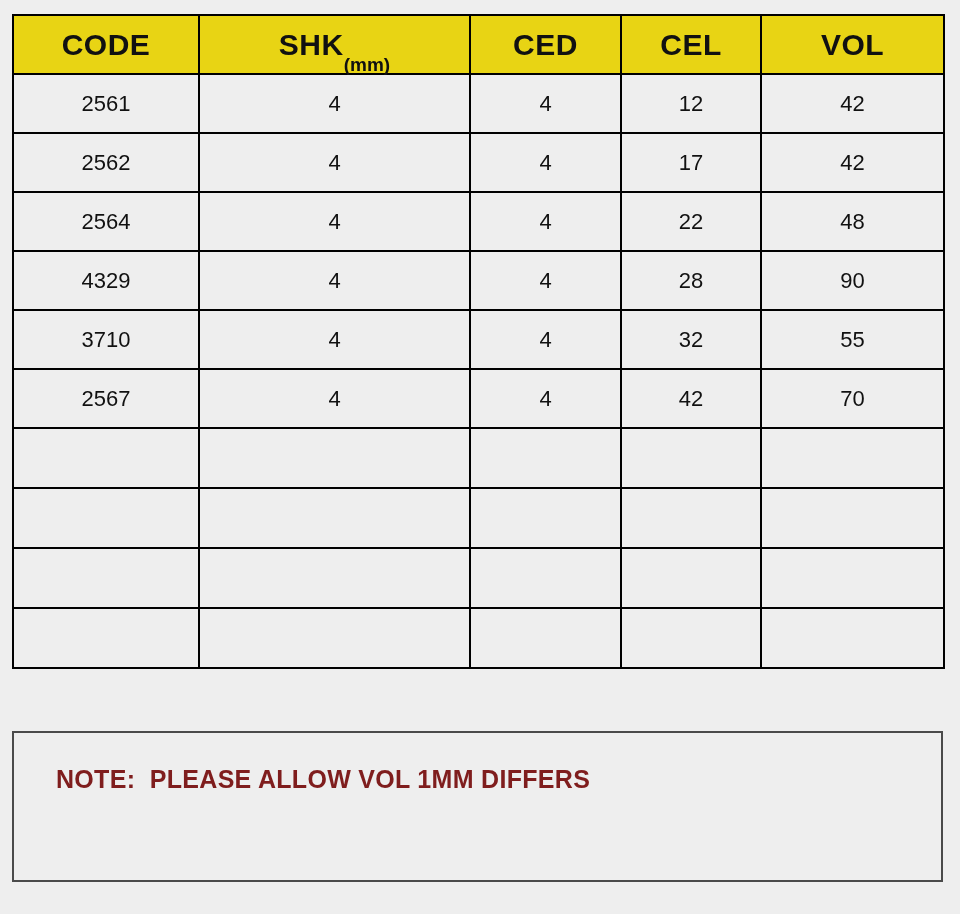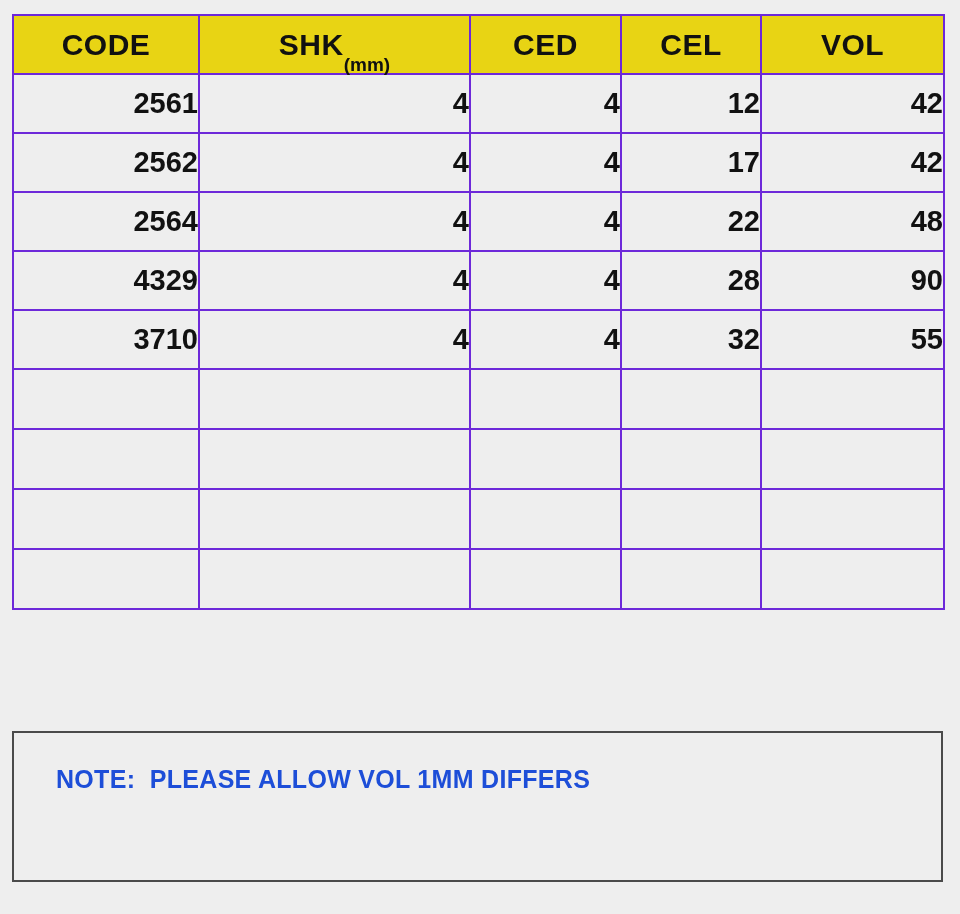--- a/index.html
+++ b/index.html
@@ -33,21 +33,21 @@
   }
 
   .spec-table col.c-code { width: 186px; }
   .spec-table col.c-shk  { width: 271px; }
   .spec-table col.c-ced  { width: 151px; }
   .spec-table col.c-cel  { width: 140px; }
   .spec-table col.c-vol  { width: 183px; }
 
   .spec-table th,
   .spec-table td {
-    border: 2px solid #6d28d9;
+    border: 2px solid #000000;
     padding: 0;
     text-align: center;
     vertical-align: middle;
     background: #eeeeee;
   }
 
   .spec-table thead th {
     background: #e8d414;
     height: 57px;
     color: #111111;
@@ -61,25 +61,24 @@
     font-size: 19px;
     font-weight: bold;
     letter-spacing: 0px;
     vertical-align: baseline;
     position: relative;
     top: 16px;
   }
 
   .spec-table tbody td {
     height: 57px;
-    font-size: 29px;
-    font-weight: bold;
+    font-size: 22px;
+    font-weight: normal;
     color: #111111;
     line-height: 1;
-    text-align: right;
   }
 
   .spec-table tbody tr.empty-row td {
     height: 58px;
   }
 
   
   .note-box {
     position: absolute;
     left: 12px;
@@ -90,21 +89,21 @@
     border: 2px solid #4a4a4a;
     background: #eeeeee;
   }
 
   .note-text {
     position: absolute;
     left: 42px;
     top: 32px;
     font-size: 25px;
     font-weight: bold;
-    color: #1d4ed8;
+    color: #7f1d1d;
     letter-spacing: 0.3px;
     white-space: pre;
   }
 </style>
 </head>
 <body>
 
 <div id="page">
 
   <table class="spec-table">
@@ -160,20 +159,27 @@
       </tr>
 
       <tr>
         <td>3710</td>
         <td>4</td>
         <td>4</td>
         <td>32</td>
         <td>55</td>
       </tr>
 
+      <tr>
+        <td>2567</td>
+        <td>4</td>
+        <td>4</td>
+        <td>42</td>
+        <td>70</td>
+      </tr>
 
       <tr class="empty-row">
         <td></td>
         <td></td>
         <td></td>
         <td></td>
         <td></td>
       </tr>
 
       <tr class="empty-row">

